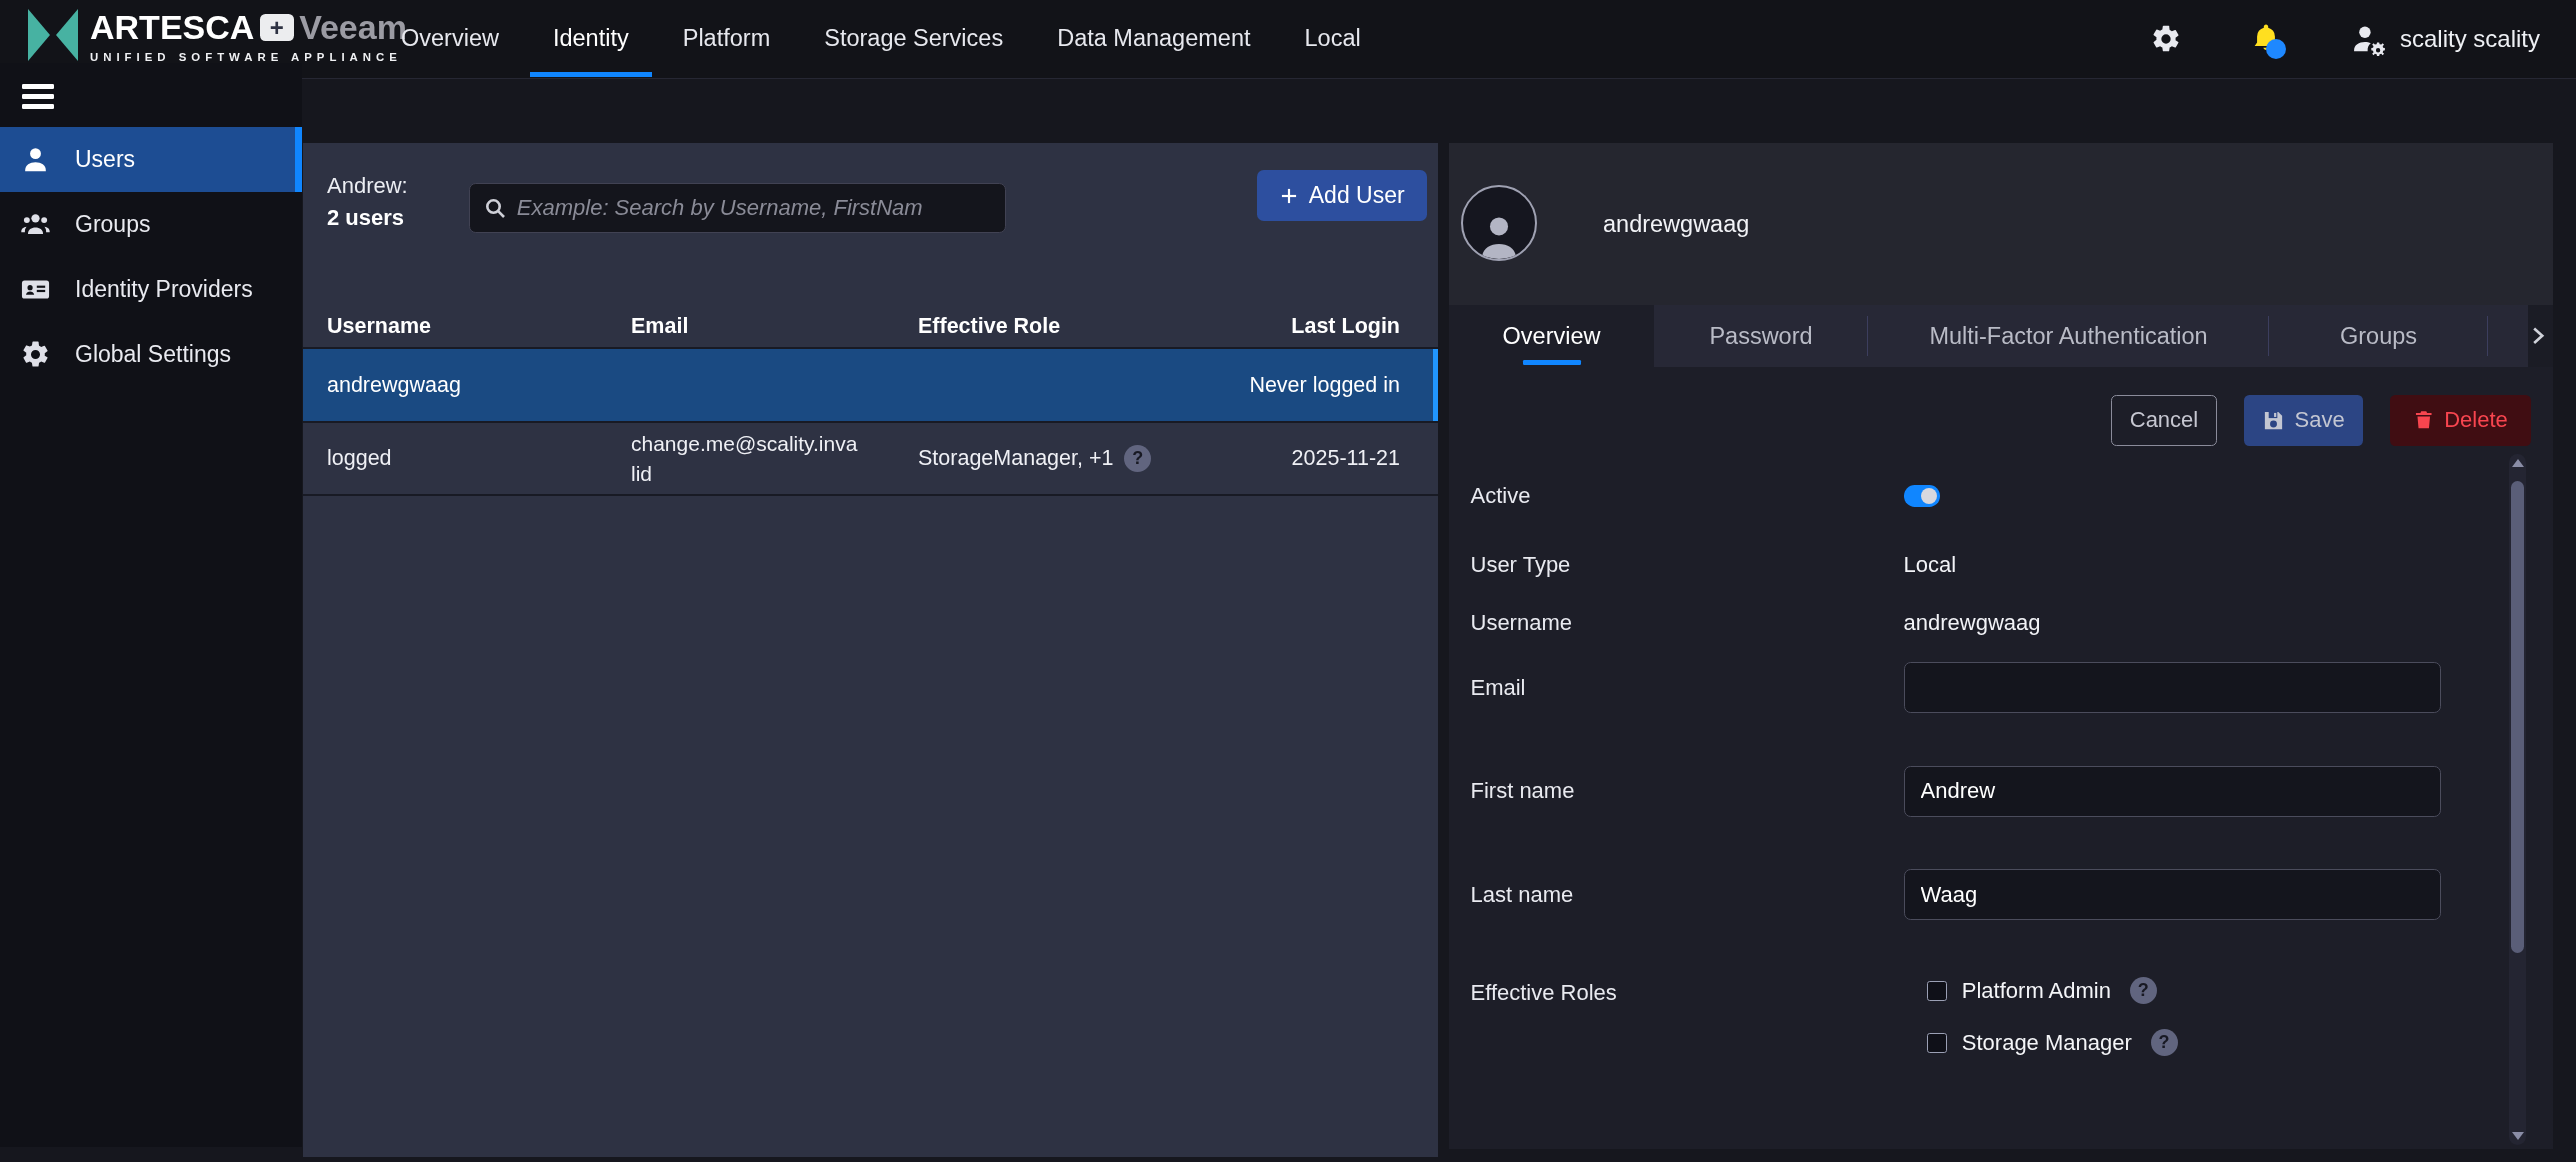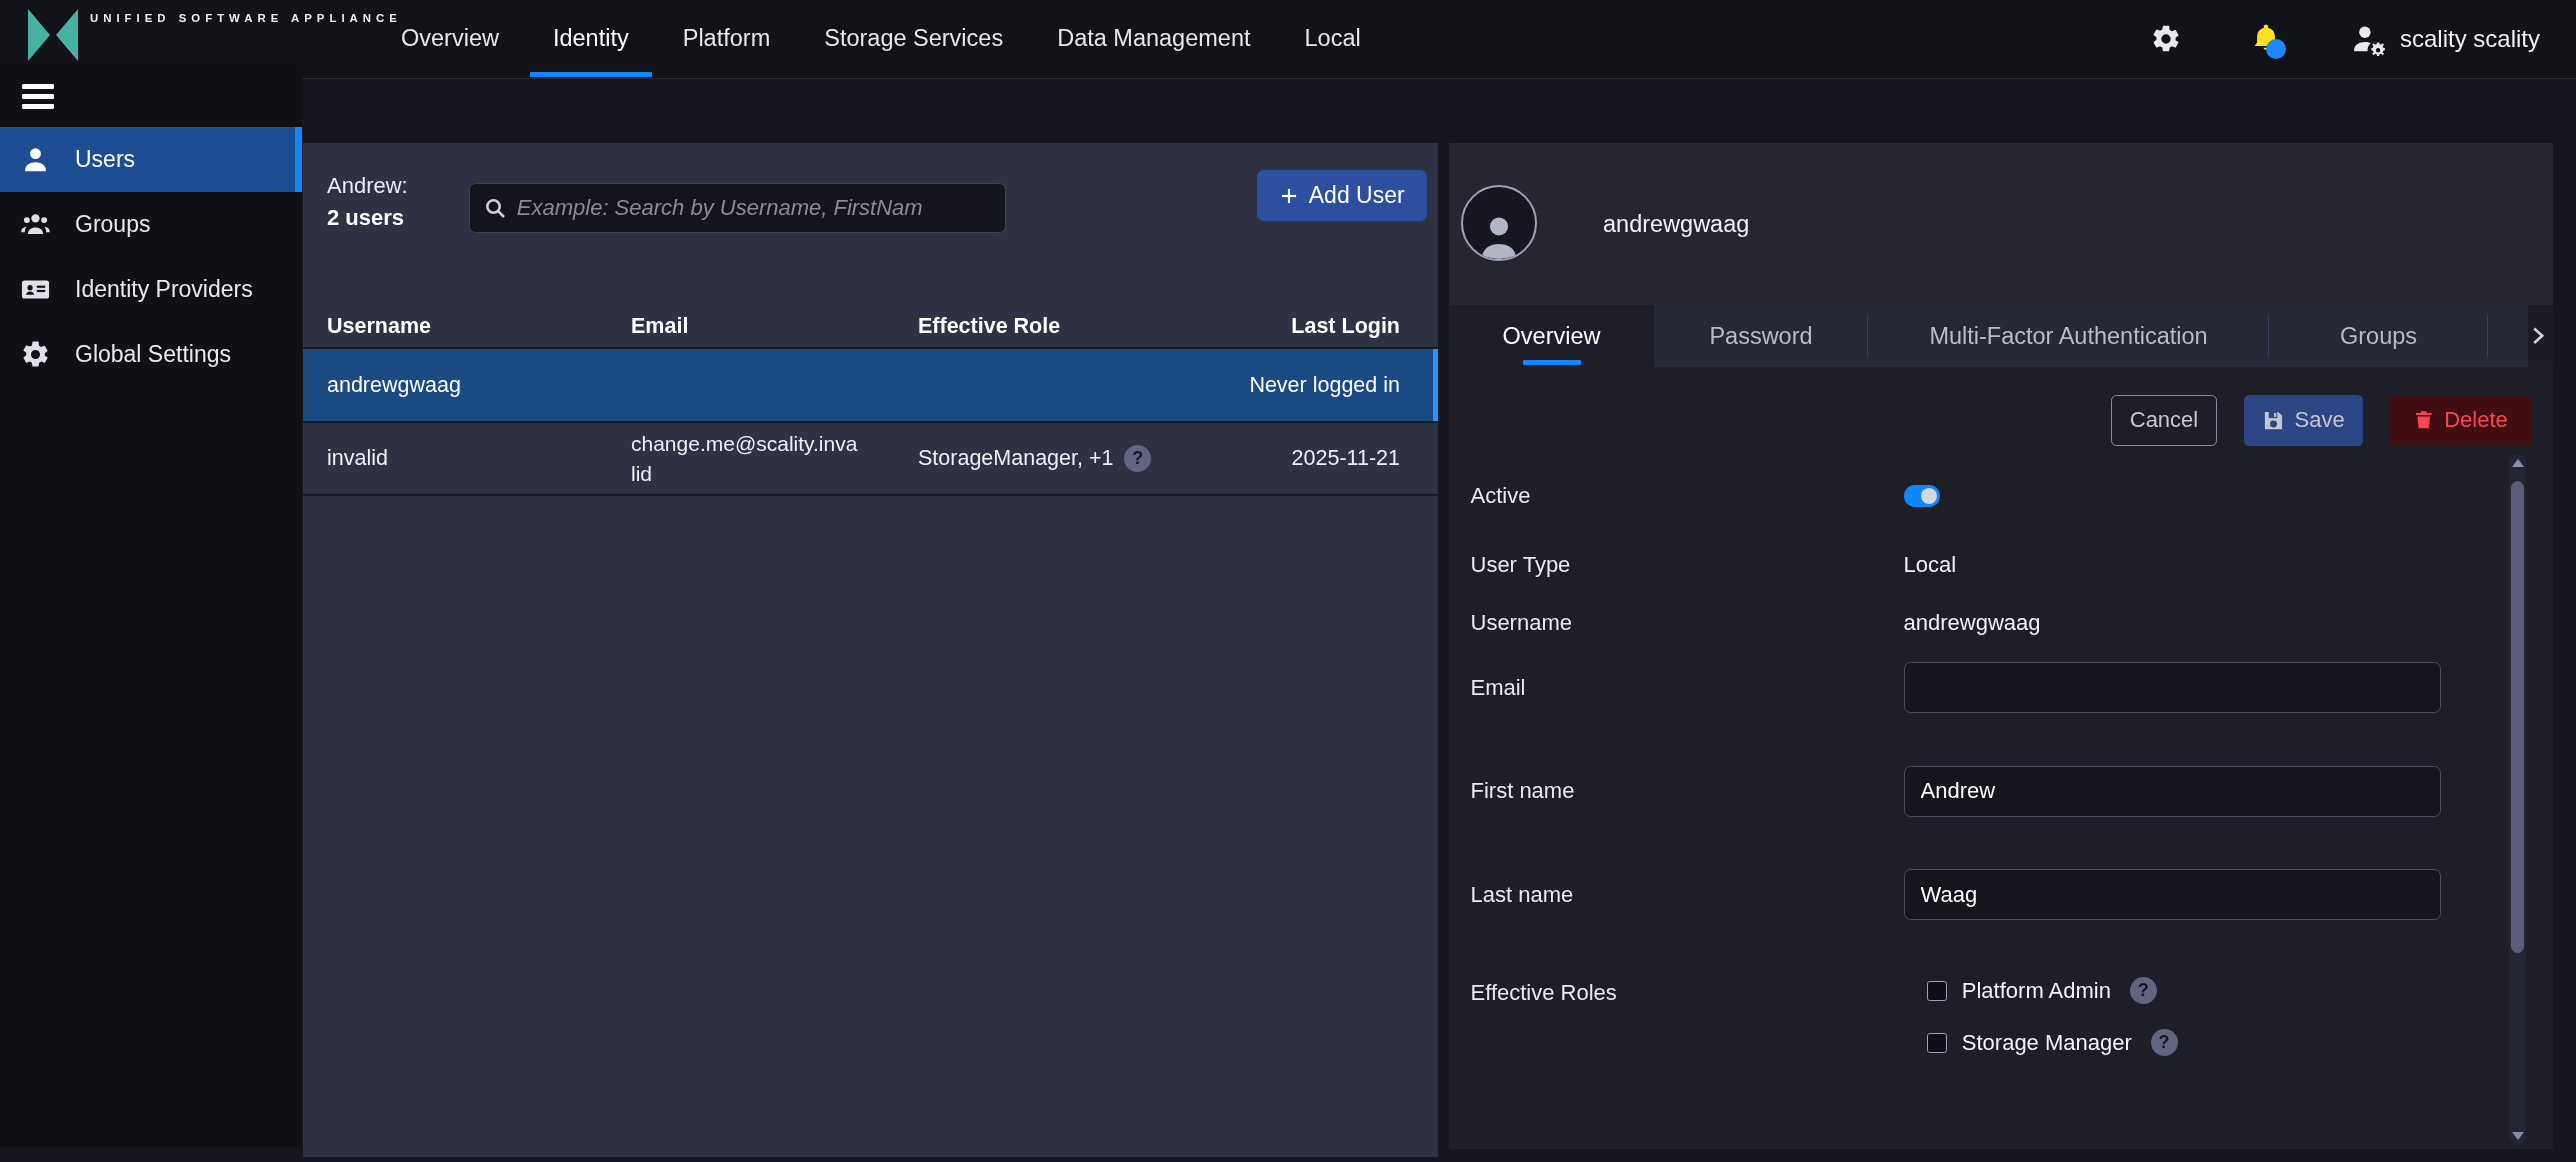--- a/index.html
+++ b/index.html
@@ -127,20 +127,25 @@
 
 <div class="root">
 
   <header class="topbar">
     <div class="brand">
       <svg class="brand-mark" viewBox="0 0 100 104">
         <polygon points="0,0 44,52 0,104" fill="#47b2a2"></polygon>
         <polygon points="100,0 56,52 100,104" fill="#47b2a2"></polygon>
       </svg>
       <div class="brand-text">
+        <div class="brand-row">
+          <span class="artesca">ARTESCA</span>
+          <span class="plus-badge">+</span>
+          <span class="veeam">Veeam</span>
+        </div>
         <div class="brand-sub">UNIFIED SOFTWARE APPLIANCE</div>
       </div>
     </div>
 
     <nav class="topnav">
       <div class="topnav-item">Overview</div>
       <div class="topnav-item active">Identity</div>
       <div class="topnav-item">Platform</div>
       <div class="topnav-item">Storage Services</div>
       <div class="topnav-item">Data Management</div>
@@ -243,21 +248,21 @@
 
       <div class="t-grid t-row row-1">
         <div>andrewgwaag</div>
         <div></div>
         <div></div>
         <div class="cell-last">Never logged in</div>
         <div class="row-accent"></div>
       </div>
 
       <div class="t-grid t-row row-2">
-        <div>invalid</div>
+        <div>logged</div>
         <div class="email-text">change.me@scality.invalid</div>
         <div class="role-cell">
           <span>StorageManager, +1</span>
           <span class="help-circle">?</span>
         </div>
         <div class="cell-last">2025-11-21</div>
       </div>
     </div>
   </section>
 

